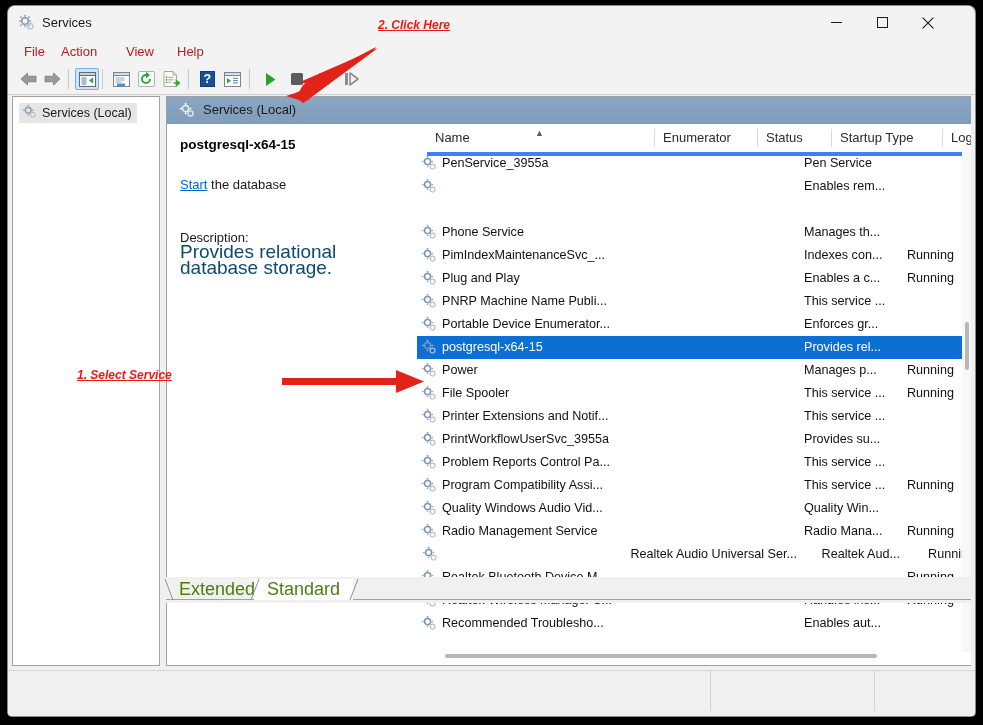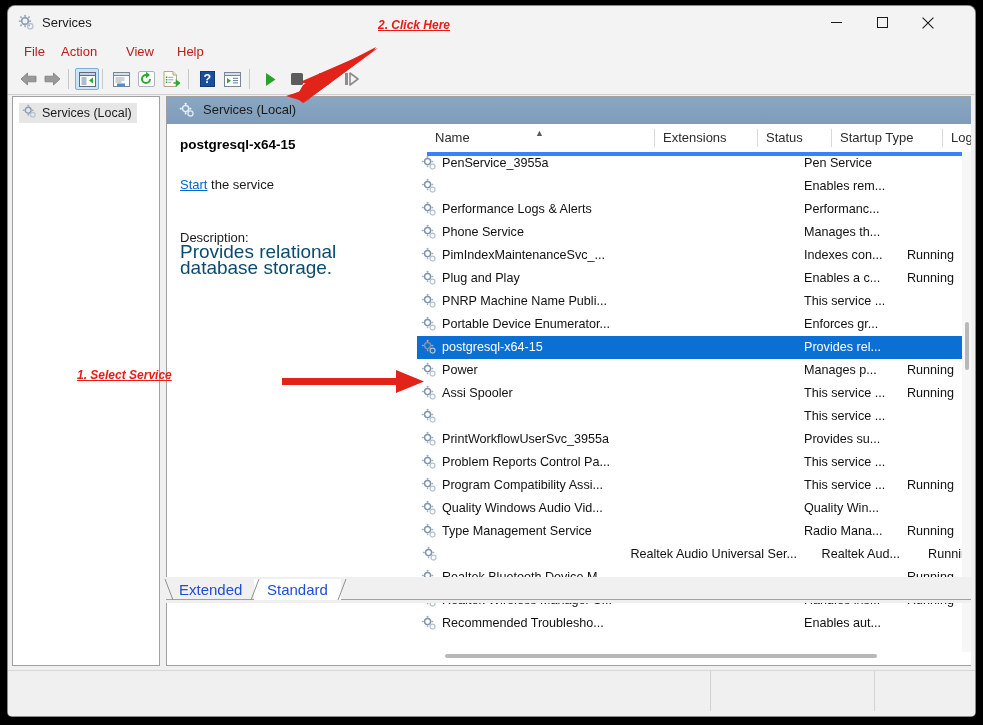--- a/index.html
+++ b/index.html
@@ -292,21 +292,21 @@
   
   #tabs-row {
     position: absolute;
     left: 158px; top: 571px;
     width: 805px; height: 26px;
     background: #f0f0f0;
   }
   .tab {
     position: absolute; top: 2px;
     height: 21px; line-height: 21px;
-    font-size: 15px; color: #1d4ed8;
+    font-size: 18px; color: #4d7c0f;
     padding: 0 13px 0 13px;
     cursor: default;
   }
   .tab .slash-l, .tab .slash-r {
     position: absolute; top: 0;
     width: 10px; height: 21px;
   }
   #tab-extended { left: 0px; }
   #tab-standard { left: 88px; }
   #tab-standard.active {
@@ -560,32 +560,32 @@
                 <rect x="10.9" y="6.2" width="2.3" height="1.7" rx="0.5"></rect>
               </g>
               <circle cx="12.2" cy="12.2" r="2.7" fill="none" stroke="#dfe8f1" stroke-width="1.4"></circle>
             </svg>
           </div>
           <div id="pane-header-text">Services (Local)</div>
         </div>
 
         <div id="details">
           <div id="detail-title">postgresql-x64-15</div>
-          <div id="detail-action"><span id="detail-action-link">Start</span><span> the service</span></div>
+          <div id="detail-action"><span id="detail-action-link">Start</span><span> the database</span></div>
           <div id="detail-desc-label">Description:</div>
           <div id="detail-desc-text">Provides relational database storage.</div>
         </div>
 
         <div id="listview">
 
           <div id="list-header">
             <div class="col-head" style="left:0px;width:227px"><span class="lbl">Name</span></div>
             <div id="sort-arrow">▲</div>
             <div class="col-div" style="left:227px"></div>
-            <div class="col-head" style="left:228px;width:102px"><span class="lbl">Extensions</span></div>
+            <div class="col-head" style="left:228px;width:102px"><span class="lbl">Enumerator</span></div>
             <div class="col-div" style="left:330px"></div>
             <div class="col-head" style="left:331px;width:73px"><span class="lbl">Status</span></div>
             <div class="col-div" style="left:404px"></div>
             <div class="col-head" style="left:405px;width:110px"><span class="lbl">Startup Type</span></div>
             <div class="col-div" style="left:515px"></div>
             <div class="col-head" style="left:516px;width:29px"><span class="lbl">Log</span></div>
           </div>
 
           <div id="rows">
               <div class="row" style="top: 0px;">
@@ -610,35 +610,20 @@
                       <rect x="6.2" y="0.9" width="1.6" height="2.2" rx="0.5"></rect>
                       <rect x="6.2" y="10.9" width="1.6" height="2.2" rx="0.5"></rect>
                       <rect x="0.9" y="6.2" width="2.2" height="1.6" rx="0.5"></rect>
                       <rect x="10.9" y="6.2" width="2.2" height="1.6" rx="0.5"></rect>
                     </g>
                     <circle cx="12.3" cy="12.3" r="2.6" fill="none" stroke="#b3c2d2" stroke-width="1.3"></circle>
                   </svg></span>
                 <span class="cell c-desc">Enables rem...</span>
                 <span class="cell c-stat"></span>
               </div>
-              <div class="row" style="top: 46px;">
-                <span class="c-icon"><svg width="16" height="16" viewBox="0 0 17 17">
-                    <circle cx="7" cy="7" r="3.2" fill="none" stroke="#7f93aa" stroke-width="1.5"></circle>
-                    <g fill="#9cb0c6">
-                      <rect x="6.2" y="0.9" width="1.6" height="2.2" rx="0.5"></rect>
-                      <rect x="6.2" y="10.9" width="1.6" height="2.2" rx="0.5"></rect>
-                      <rect x="0.9" y="6.2" width="2.2" height="1.6" rx="0.5"></rect>
-                      <rect x="10.9" y="6.2" width="2.2" height="1.6" rx="0.5"></rect>
-                    </g>
-                    <circle cx="12.3" cy="12.3" r="2.6" fill="none" stroke="#b3c2d2" stroke-width="1.3"></circle>
-                  </svg></span>
-                <span class="cell c-name">Performance Logs &amp; Alerts</span>
-                <span class="cell c-desc">Performanc...</span>
-                <span class="cell c-stat"></span>
-              </div>
               <div class="row" style="top: 69px;">
                 <span class="c-icon"><svg width="16" height="16" viewBox="0 0 17 17">
                     <circle cx="7" cy="7" r="3.2" fill="none" stroke="#7f93aa" stroke-width="1.5"></circle>
                     <g fill="#9cb0c6">
                       <rect x="6.2" y="0.9" width="1.6" height="2.2" rx="0.5"></rect>
                       <rect x="6.2" y="10.9" width="1.6" height="2.2" rx="0.5"></rect>
                       <rect x="0.9" y="6.2" width="2.2" height="1.6" rx="0.5"></rect>
                       <rect x="10.9" y="6.2" width="2.2" height="1.6" rx="0.5"></rect>
                     </g>
                     <circle cx="12.3" cy="12.3" r="2.6" fill="none" stroke="#b3c2d2" stroke-width="1.3"></circle>
@@ -741,35 +726,36 @@
                 <span class="c-icon"><svg width="16" height="16" viewBox="0 0 17 17">
                     <circle cx="7" cy="7" r="3.2" fill="none" stroke="#7f93aa" stroke-width="1.5"></circle>
                     <g fill="#9cb0c6">
                       <rect x="6.2" y="0.9" width="1.6" height="2.2" rx="0.5"></rect>
                       <rect x="6.2" y="10.9" width="1.6" height="2.2" rx="0.5"></rect>
                       <rect x="0.9" y="6.2" width="2.2" height="1.6" rx="0.5"></rect>
                       <rect x="10.9" y="6.2" width="2.2" height="1.6" rx="0.5"></rect>
                     </g>
                     <circle cx="12.3" cy="12.3" r="2.6" fill="none" stroke="#b3c2d2" stroke-width="1.3"></circle>
                   </svg></span>
-                <span class="cell c-name">Assi Spooler</span>
+                <span class="cell c-name">File Spooler</span>
                 <span class="cell c-desc">This service ...</span>
                 <span class="cell c-stat">Running</span>
               </div>
               <div class="row" style="top: 253px;">
                 <span class="c-icon"><svg width="16" height="16" viewBox="0 0 17 17">
                     <circle cx="7" cy="7" r="3.2" fill="none" stroke="#7f93aa" stroke-width="1.5"></circle>
                     <g fill="#9cb0c6">
                       <rect x="6.2" y="0.9" width="1.6" height="2.2" rx="0.5"></rect>
                       <rect x="6.2" y="10.9" width="1.6" height="2.2" rx="0.5"></rect>
                       <rect x="0.9" y="6.2" width="2.2" height="1.6" rx="0.5"></rect>
                       <rect x="10.9" y="6.2" width="2.2" height="1.6" rx="0.5"></rect>
                     </g>
                     <circle cx="12.3" cy="12.3" r="2.6" fill="none" stroke="#b3c2d2" stroke-width="1.3"></circle>
                   </svg></span>
+                <span class="cell c-name">Printer Extensions and Notif...</span>
                 <span class="cell c-desc">This service ...</span>
                 <span class="cell c-stat"></span>
               </div>
               <div class="row" style="top: 276px;">
                 <span class="c-icon"><svg width="16" height="16" viewBox="0 0 17 17">
                     <circle cx="7" cy="7" r="3.2" fill="none" stroke="#7f93aa" stroke-width="1.5"></circle>
                     <g fill="#9cb0c6">
                       <rect x="6.2" y="0.9" width="1.6" height="2.2" rx="0.5"></rect>
                       <rect x="6.2" y="10.9" width="1.6" height="2.2" rx="0.5"></rect>
                       <rect x="0.9" y="6.2" width="2.2" height="1.6" rx="0.5"></rect>
@@ -830,21 +816,21 @@
                 <span class="c-icon"><svg width="16" height="16" viewBox="0 0 17 17">
                     <circle cx="7" cy="7" r="3.2" fill="none" stroke="#7f93aa" stroke-width="1.5"></circle>
                     <g fill="#9cb0c6">
                       <rect x="6.2" y="0.9" width="1.6" height="2.2" rx="0.5"></rect>
                       <rect x="6.2" y="10.9" width="1.6" height="2.2" rx="0.5"></rect>
                       <rect x="0.9" y="6.2" width="2.2" height="1.6" rx="0.5"></rect>
                       <rect x="10.9" y="6.2" width="2.2" height="1.6" rx="0.5"></rect>
                     </g>
                     <circle cx="12.3" cy="12.3" r="2.6" fill="none" stroke="#b3c2d2" stroke-width="1.3"></circle>
                   </svg></span>
-                <span class="cell c-name">Type Management Service</span>
+                <span class="cell c-name">Radio Management Service</span>
                 <span class="cell c-desc">Radio Mana...</span>
                 <span class="cell c-stat">Running</span>
               </div>
               <div class="row" style="top: 391px; text-align: right;">
                 <span class="c-icon"><svg width="16" height="16" viewBox="0 0 17 17">
                     <circle cx="7" cy="7" r="3.2" fill="none" stroke="#7f93aa" stroke-width="1.5"></circle>
                     <g fill="#9cb0c6">
                       <rect x="6.2" y="0.9" width="1.6" height="2.2" rx="0.5"></rect>
                       <rect x="6.2" y="10.9" width="1.6" height="2.2" rx="0.5"></rect>
                       <rect x="0.9" y="6.2" width="2.2" height="1.6" rx="0.5"></rect>

